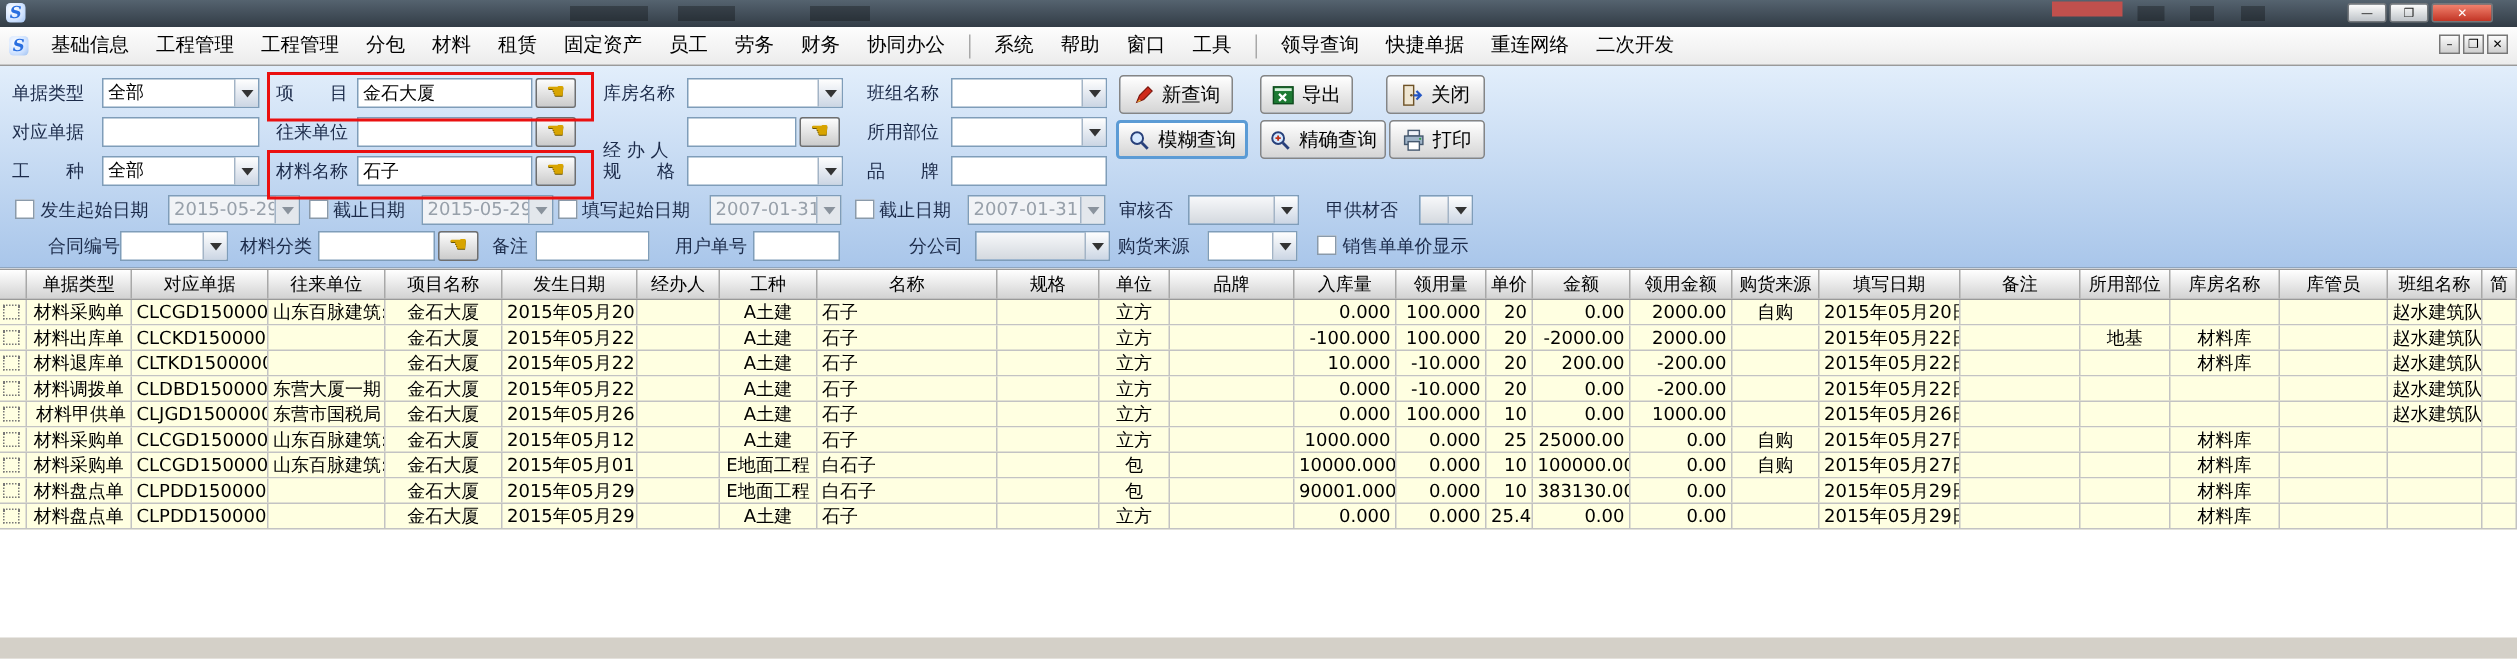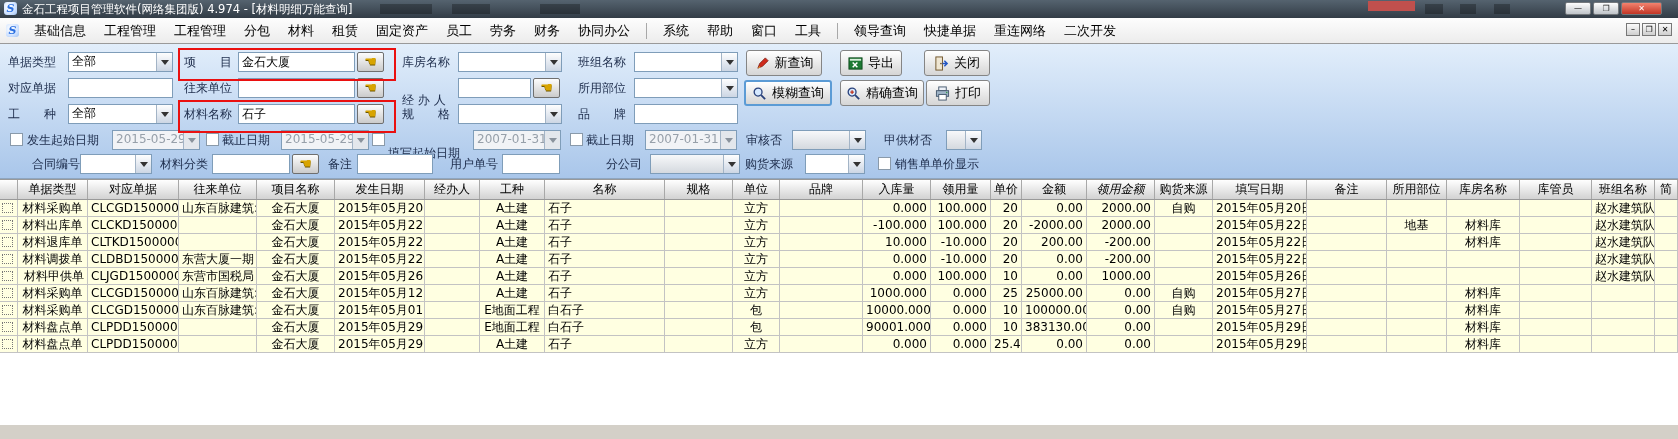--- a/index.html
+++ b/index.html
@@ -78,21 +78,20 @@
   .selmark{display:inline-block;width:9px;height:8px;margin-left:2px;border:1px dotted #777;}
   .bottomband{position:absolute;left:0;top:425px;width:1678px;height:14px;background:#d4d0c8;}
 </style>
 </head>
 <body>
 
 <div class="screen">
 
   <div class="titlebar">
     <span class="app-ico">S</span>
-    <span class="title-text">金石工程项目管理软件(网络集团版) 4.974 - [材料明细万能查询]</span>
     <span class="art" style="left:380px;width:52px;"></span>
     <span class="art" style="left:452px;width:38px;"></span>
     <span class="art" style="left:540px;width:40px;"></span>
     <span class="art orange" style="left:1368px;width:47px;height:10px;"></span>
     <span class="art" style="left:1425px;width:18px;"></span>
     <span class="art" style="left:1460px;width:16px;"></span>
     <span class="art" style="left:1494px;width:16px;"></span>
     <div class="tb-btns">
       <div class="tbtn">—</div>
       <div class="tbtn">❐</div>
@@ -257,21 +256,21 @@
     </div>
     <span class="cb" style="left:206px;top:89px;"></span>
     <span class="flabel" style="left:222px;top:86px;">截止日期</span>
     <div class="combo dis" style="left:281px;top:86px;width:88px;">
       <span class="cval">2015-05-29</span>
       <span class="carrow">
           <i></i>
         </span>
     </div>
     <span class="cb" style="left:372px;top:89px;"></span>
-    <span class="flabel" style="left:388px;top:99px;">填写起始日期</span>
+    <span class="flabel" style="left:388px;top:86px;">填写起始日期</span>
     <div class="combo dis" style="left:473px;top:86px;width:88px;">
       <span class="cval">2007-01-31</span>
       <span class="carrow">
           <i></i>
         </span>
     </div>
     <span class="cb" style="left:570px;top:89px;"></span>
     <span class="flabel" style="left:586px;top:86px;">截止日期</span>
     <div class="combo dis" style="left:645px;top:86px;width:92px;">
       <span class="cval">2007-01-31</span>
@@ -337,21 +336,21 @@
         <div class="th" style="width: 55px;">经办人</div>
         <div class="th" style="width: 65px;">工种</div>
         <div class="th" style="width: 120px;">名称</div>
         <div class="th" style="width: 68px;">规格</div>
         <div class="th" style="width: 47px;">单位</div>
         <div class="th" style="width: 83px;">品牌</div>
         <div class="th" style="width: 68px;">入库量</div>
         <div class="th" style="width: 60px;">领用量</div>
         <div class="th" style="width: 31px;">单价</div>
         <div class="th" style="width: 65px;">金额</div>
-        <div class="th" style="width: 68px; font-style: italic;">领用金额</div>
+        <div class="th" style="width: 68px;">领用金额</div>
         <div class="th" style="width: 58px;">购货来源</div>
         <div class="th" style="width: 94px;">填写日期</div>
         <div class="th" style="width: 80px;">备注</div>
         <div class="th" style="width: 60px;">所用部位</div>
         <div class="th" style="width: 73px;">库房名称</div>
         <div class="th" style="width: 72px;">库管员</div>
         <div class="th" style="width: 63px;">班组名称</div>
         <div class="th" style="width: 23px;">简</div>
       </div>
     <div class="tbody">

